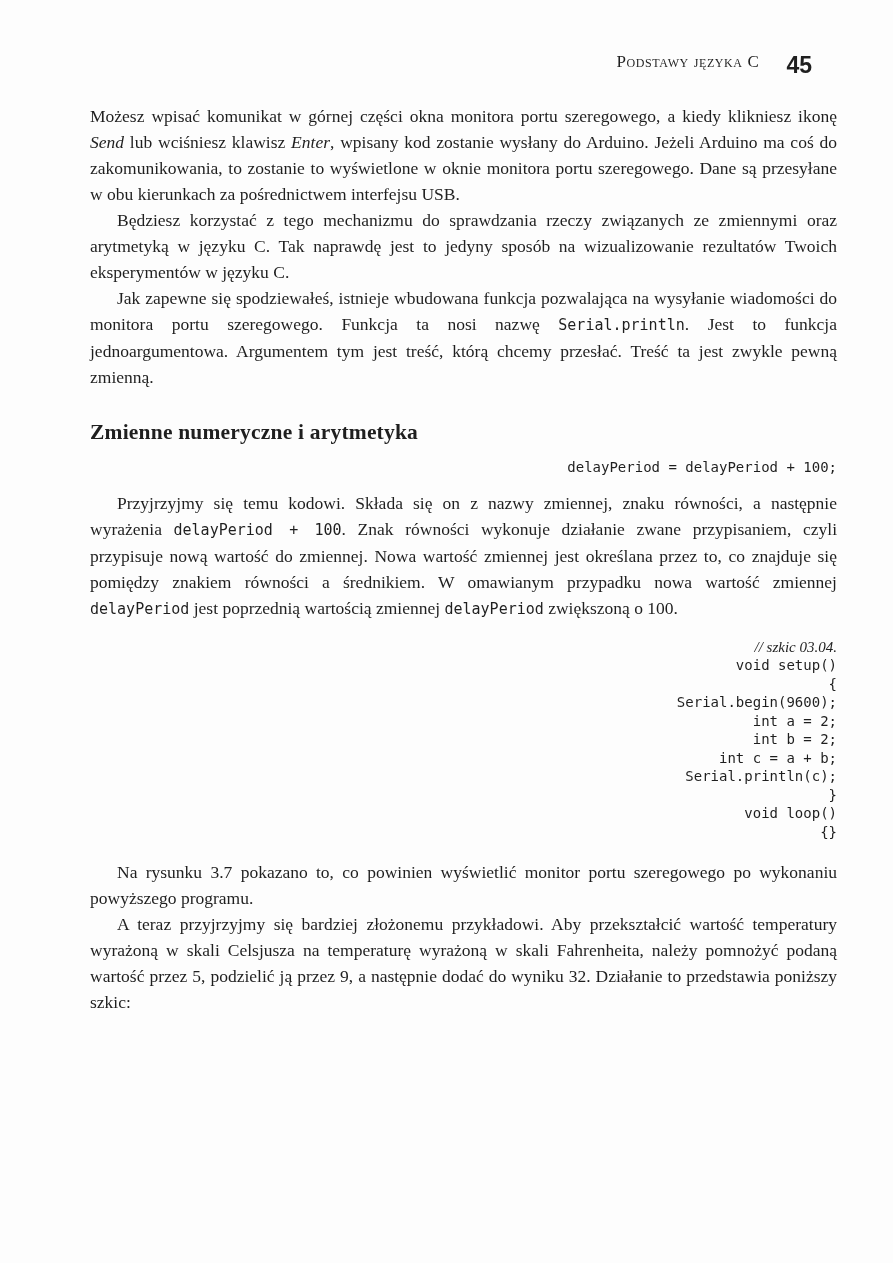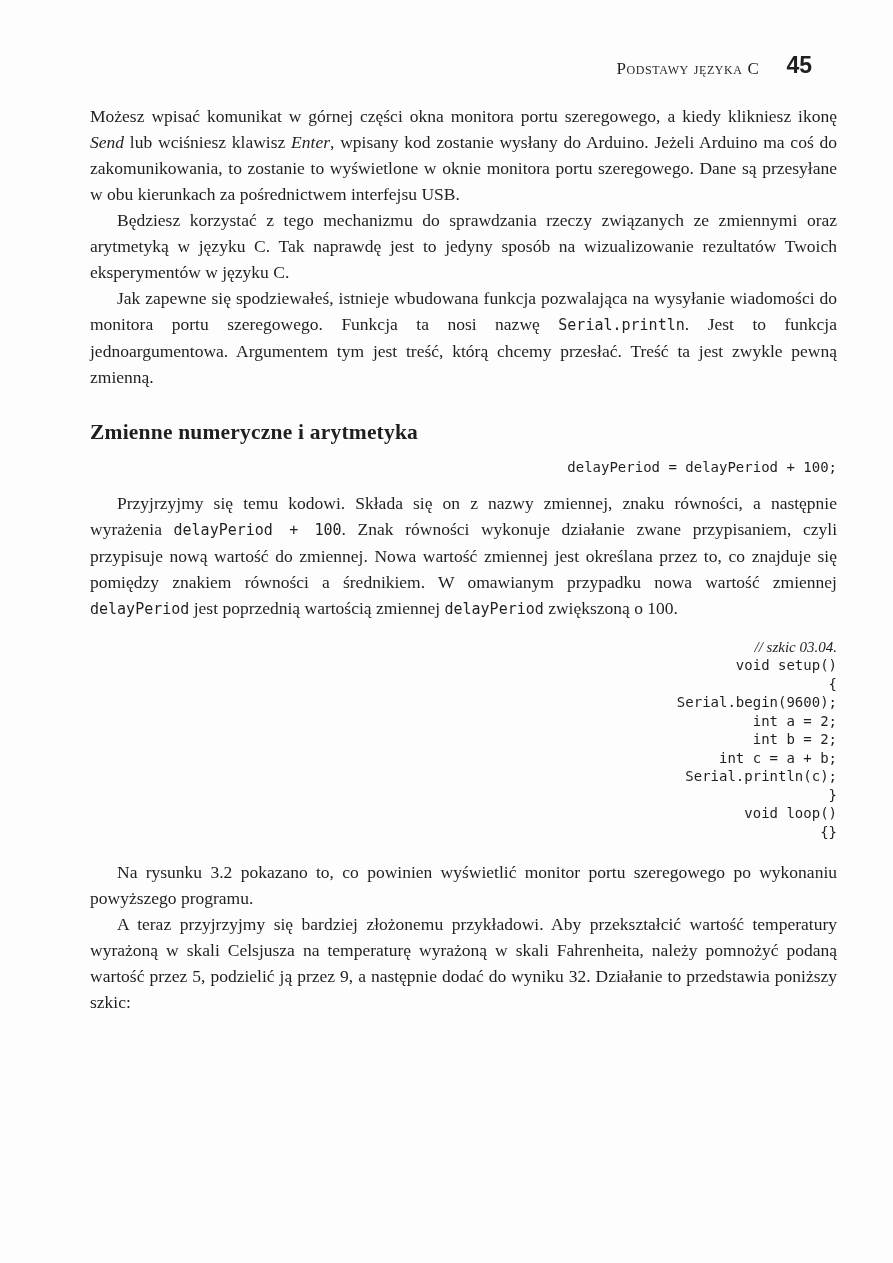--- a/index.html
+++ b/index.html
@@ -8,21 +8,21 @@
     width:893px; height:1263px;
     background:#fdfdfd;
     font-family:"Liberation Serif", serif;
     color:#1f1f1f;
     overflow:hidden;
     box-sizing:border-box;
   }
   .running-head {
     display:flex;
     justify-content:flex-end;
-    align-items:flex-end;
+    align-items:flex-start;
     padding-top:52px;
     margin:0 81px 0 90px;
   }
   .running-title {
     font-variant:small-caps;
     font-size:17px;
     letter-spacing:0.6px;
   }
   .page-number {
     font-family:"Liberation Sans", sans-serif;
@@ -83,17 +83,17 @@
 
     <h2 class="section">Zmienne numeryczne i arytmetyka</h2>
 
 
     <pre class="code"><div class="code-line">delayPeriod = delayPeriod + 100;</div></pre>
 
     <p class="body indent"><span>Przyjrzyjmy się temu kodowi. Składa się on z nazwy zmiennej, znaku równości, a następnie wyrażenia </span><span class="seg-code">delayPeriod + 100</span><span>. Znak równości wykonuje działanie zwane przypisaniem, czyli przypisuje nową wartość do zmiennej. Nowa wartość zmiennej jest określana przez to, co znajduje się pomiędzy znakiem równości a średnikiem. W omawianym przypadku nowa wartość zmiennej </span><span class="seg-code">delayPeriod</span><span> jest poprzednią wartością zmiennej </span><span class="seg-code">delayPeriod</span><span> zwiększoną o 100.</span></p>
 
     <pre class="code sketch"><div class="code-line comment">// szkic 03.04.</div><div class="code-line">void setup()</div><div class="code-line">{</div><div class="code-line">  Serial.begin(9600);</div><div class="code-line">   int a = 2;</div><div class="code-line">   int b = 2;</div><div class="code-line">   int c = a + b;</div><div class="code-line">   Serial.println(c);</div><div class="code-line">}</div><div class="code-line">void loop()</div><div class="code-line">{}</div></pre>
 
-    <p class="body indent"><span>Na rysunku 3.2 pokazano to, co powinien wyświetlić monitor portu szeregowego po wykonaniu powyższego programu.</span></p>
+    <p class="body indent"><span>Na rysunku 3.7 pokazano to, co powinien wyświetlić monitor portu szeregowego po wykonaniu powyższego programu.</span></p>
     <p class="body indent"><span>A teraz przyjrzyjmy się bardziej złożonemu przykładowi. Aby przekształcić wartość temperatury wyrażoną w skali Celsjusza na temperaturę wyrażoną w skali Fahrenheita, należy pomnożyć podaną wartość przez 5, podzielić ją przez 9, a następnie dodać do wyniku 32. Działanie to przedstawia poniższy szkic:</span></p>
 
   </div>
 </div>
 
 </body></html>

